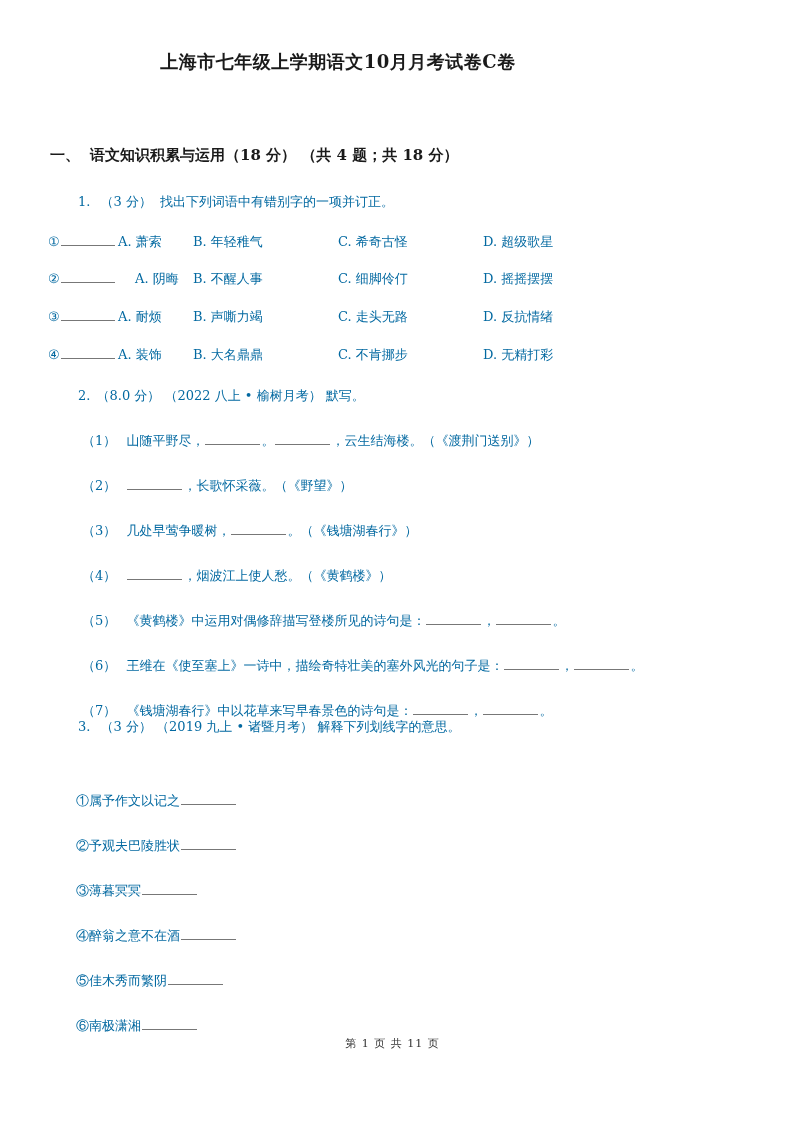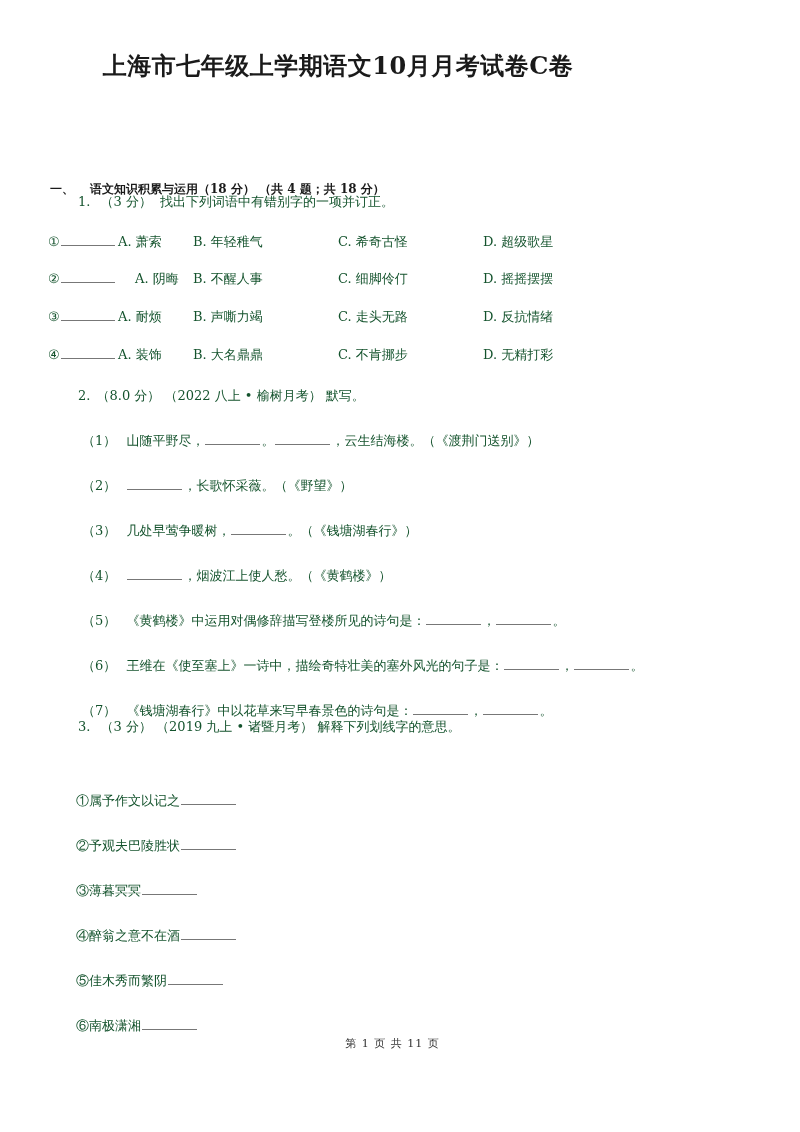--- a/index.html
+++ b/index.html
@@ -4,27 +4,27 @@
 <style>
   html, body { margin: 0; padding: 0; background: #ffffff; }
   body {
     width: 800px; height: 1132px; position: relative; overflow: hidden;
     font-family: "DejaVu Serif", "Liberation Serif", serif;
     color: #222222;
   }
   .abs { position: absolute; white-space: nowrap; }
   .title {
     left: 0; width: 676px; top: 50px; text-align: center;
-    font-size: 24px; font-weight: bold; color: #1a1a1a; letter-spacing: 0.5px;
+    font-size: 18px; font-weight: bold; color: #1a1a1a; letter-spacing: 0.5px;
   }
   .section-header {
-    left: 50px; top: 146px; font-size: 12px; font-weight: bold; color: #1a1a1a; margin-top: 35px;
+    left: 50px; top: 146px; font-size: 15px; font-weight: bold; color: #1a1a1a;
   }
   .section-header .num { display: inline-block; width: 40px; }
-  .q { font-size: 13px; color: #14532d; }
+  .q { font-size: 13px; color: #0369a1; }
   .blank {
     display: inline-block; border-bottom: 1px solid #777; height: 12px;
     vertical-align: baseline; margin: 0 1px;
   }
   .b55 { width: 55px; }
   .opt { position: absolute; font-size: 13px; }
   .footer {
     left: 0; width: 785px; top: 1036px; text-align: center;
     font-size: 11px; color: #333; letter-spacing: 1px;
   }

